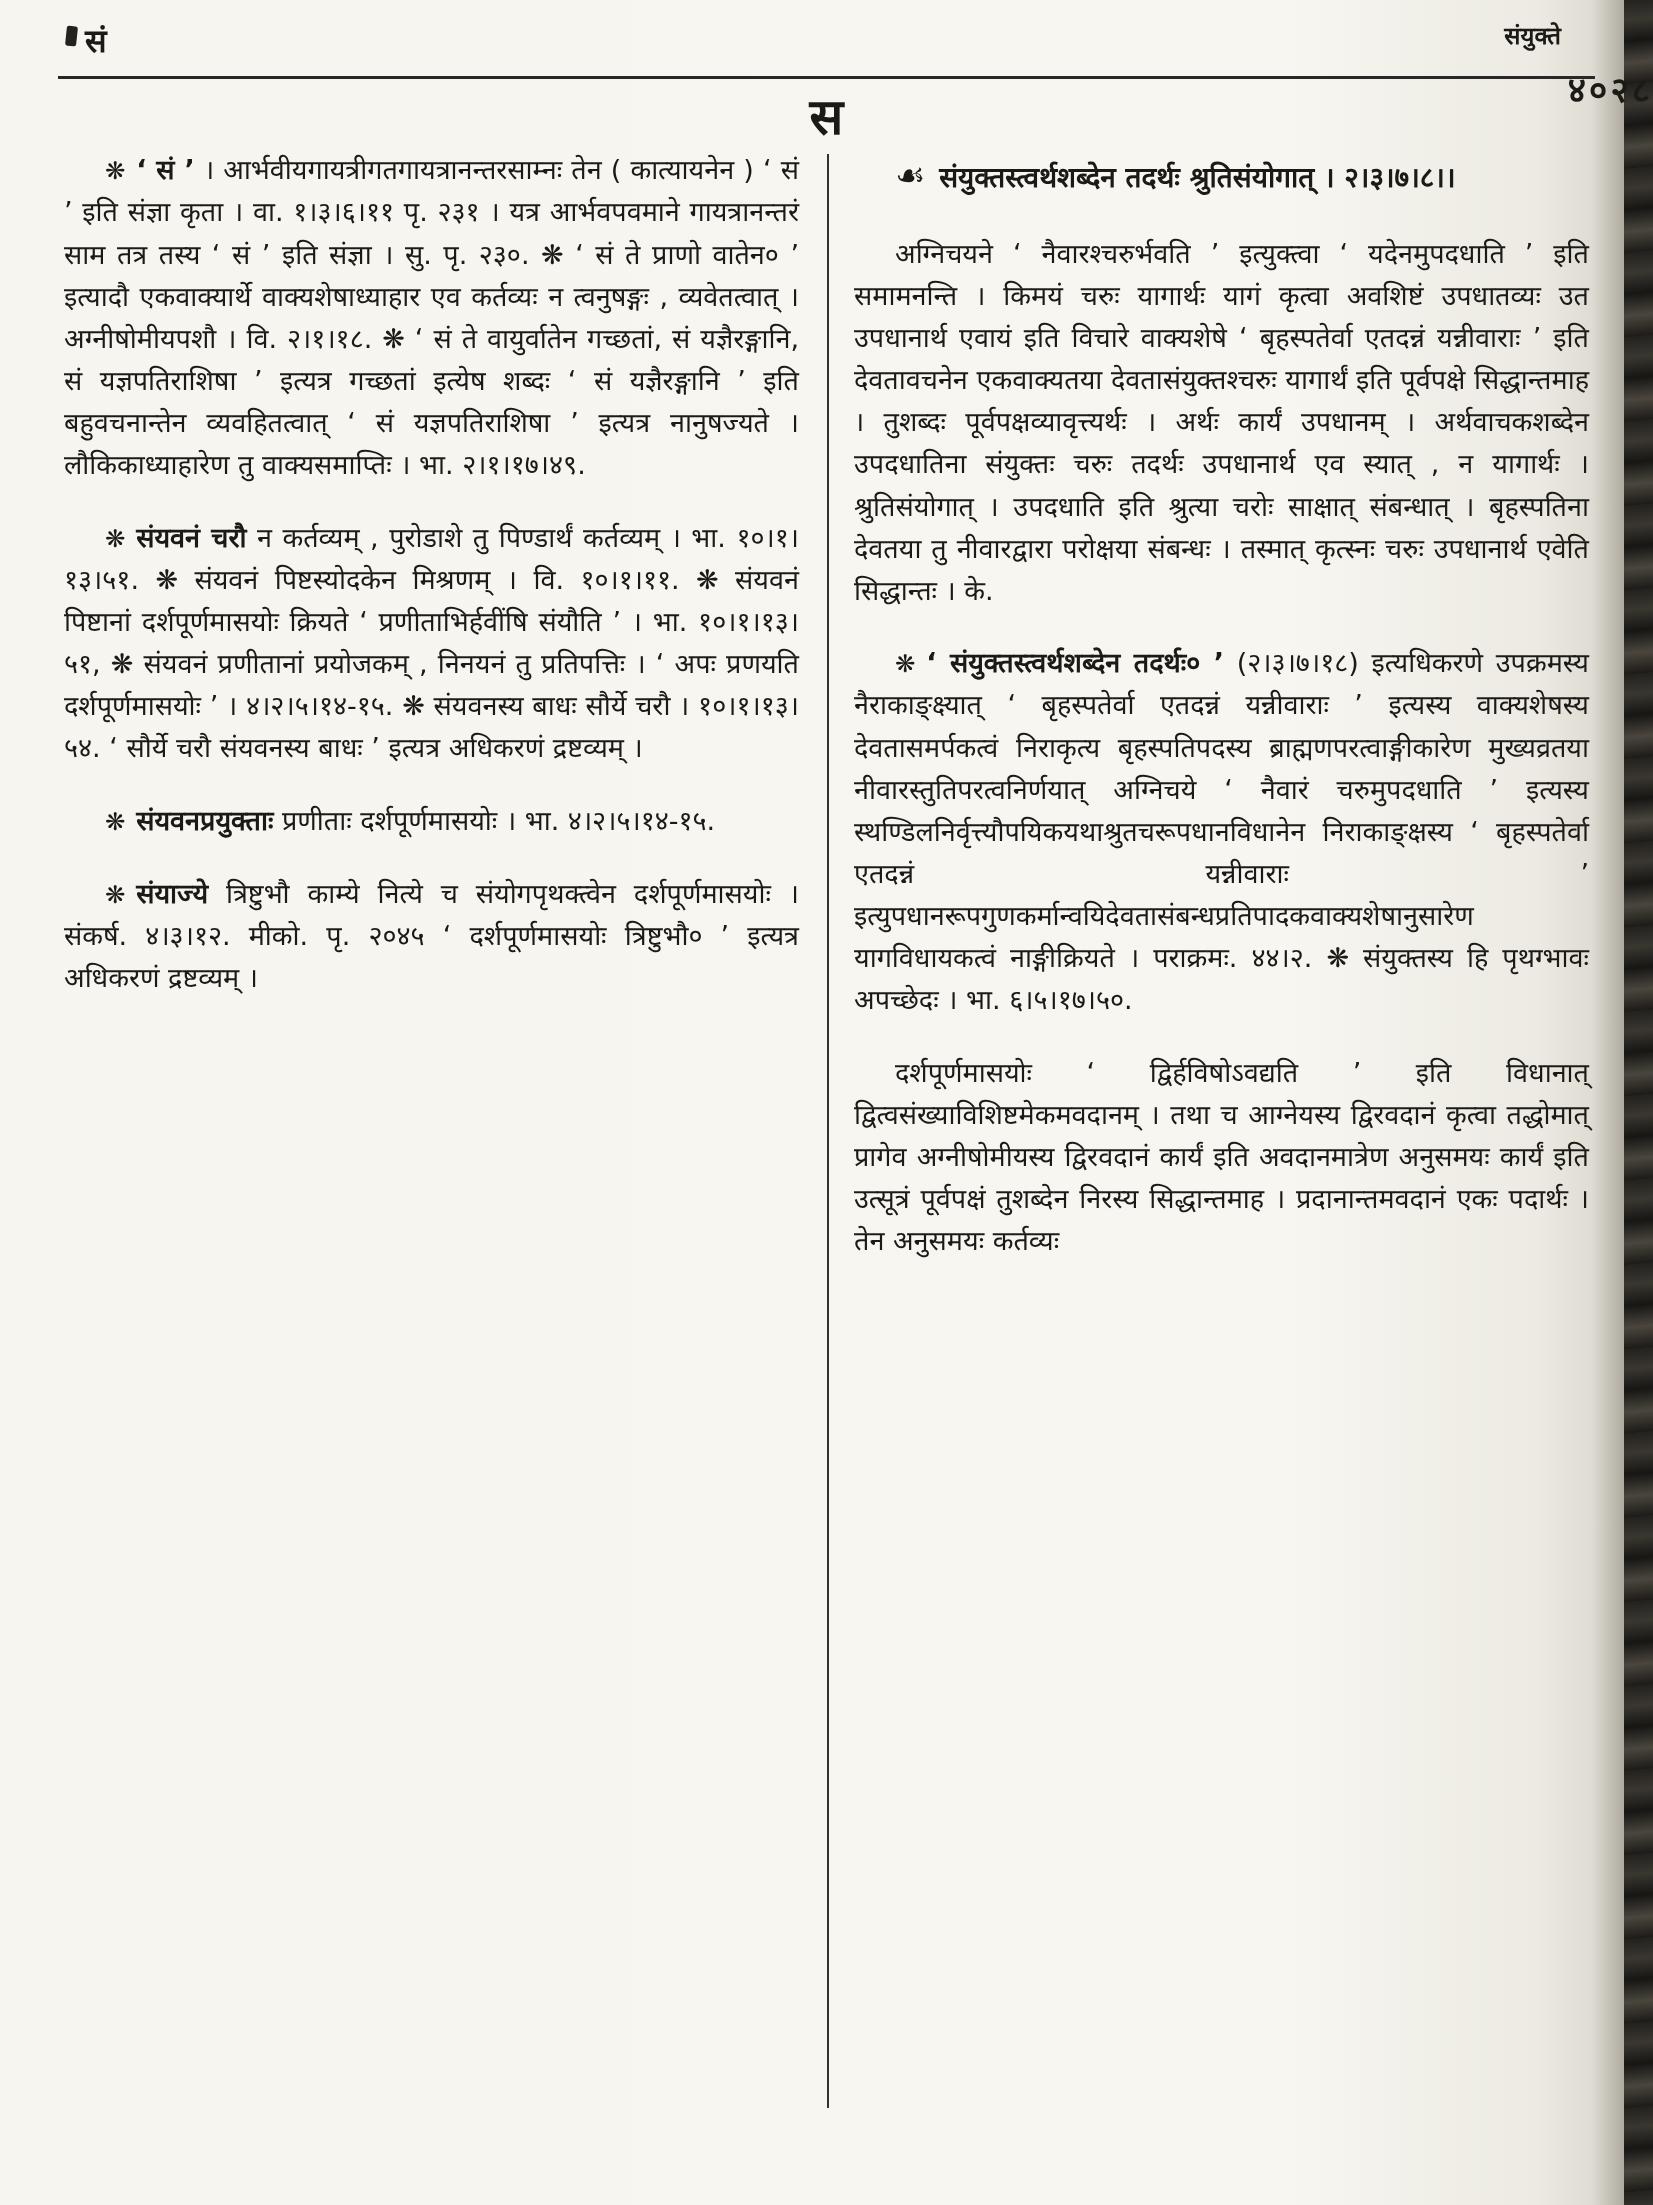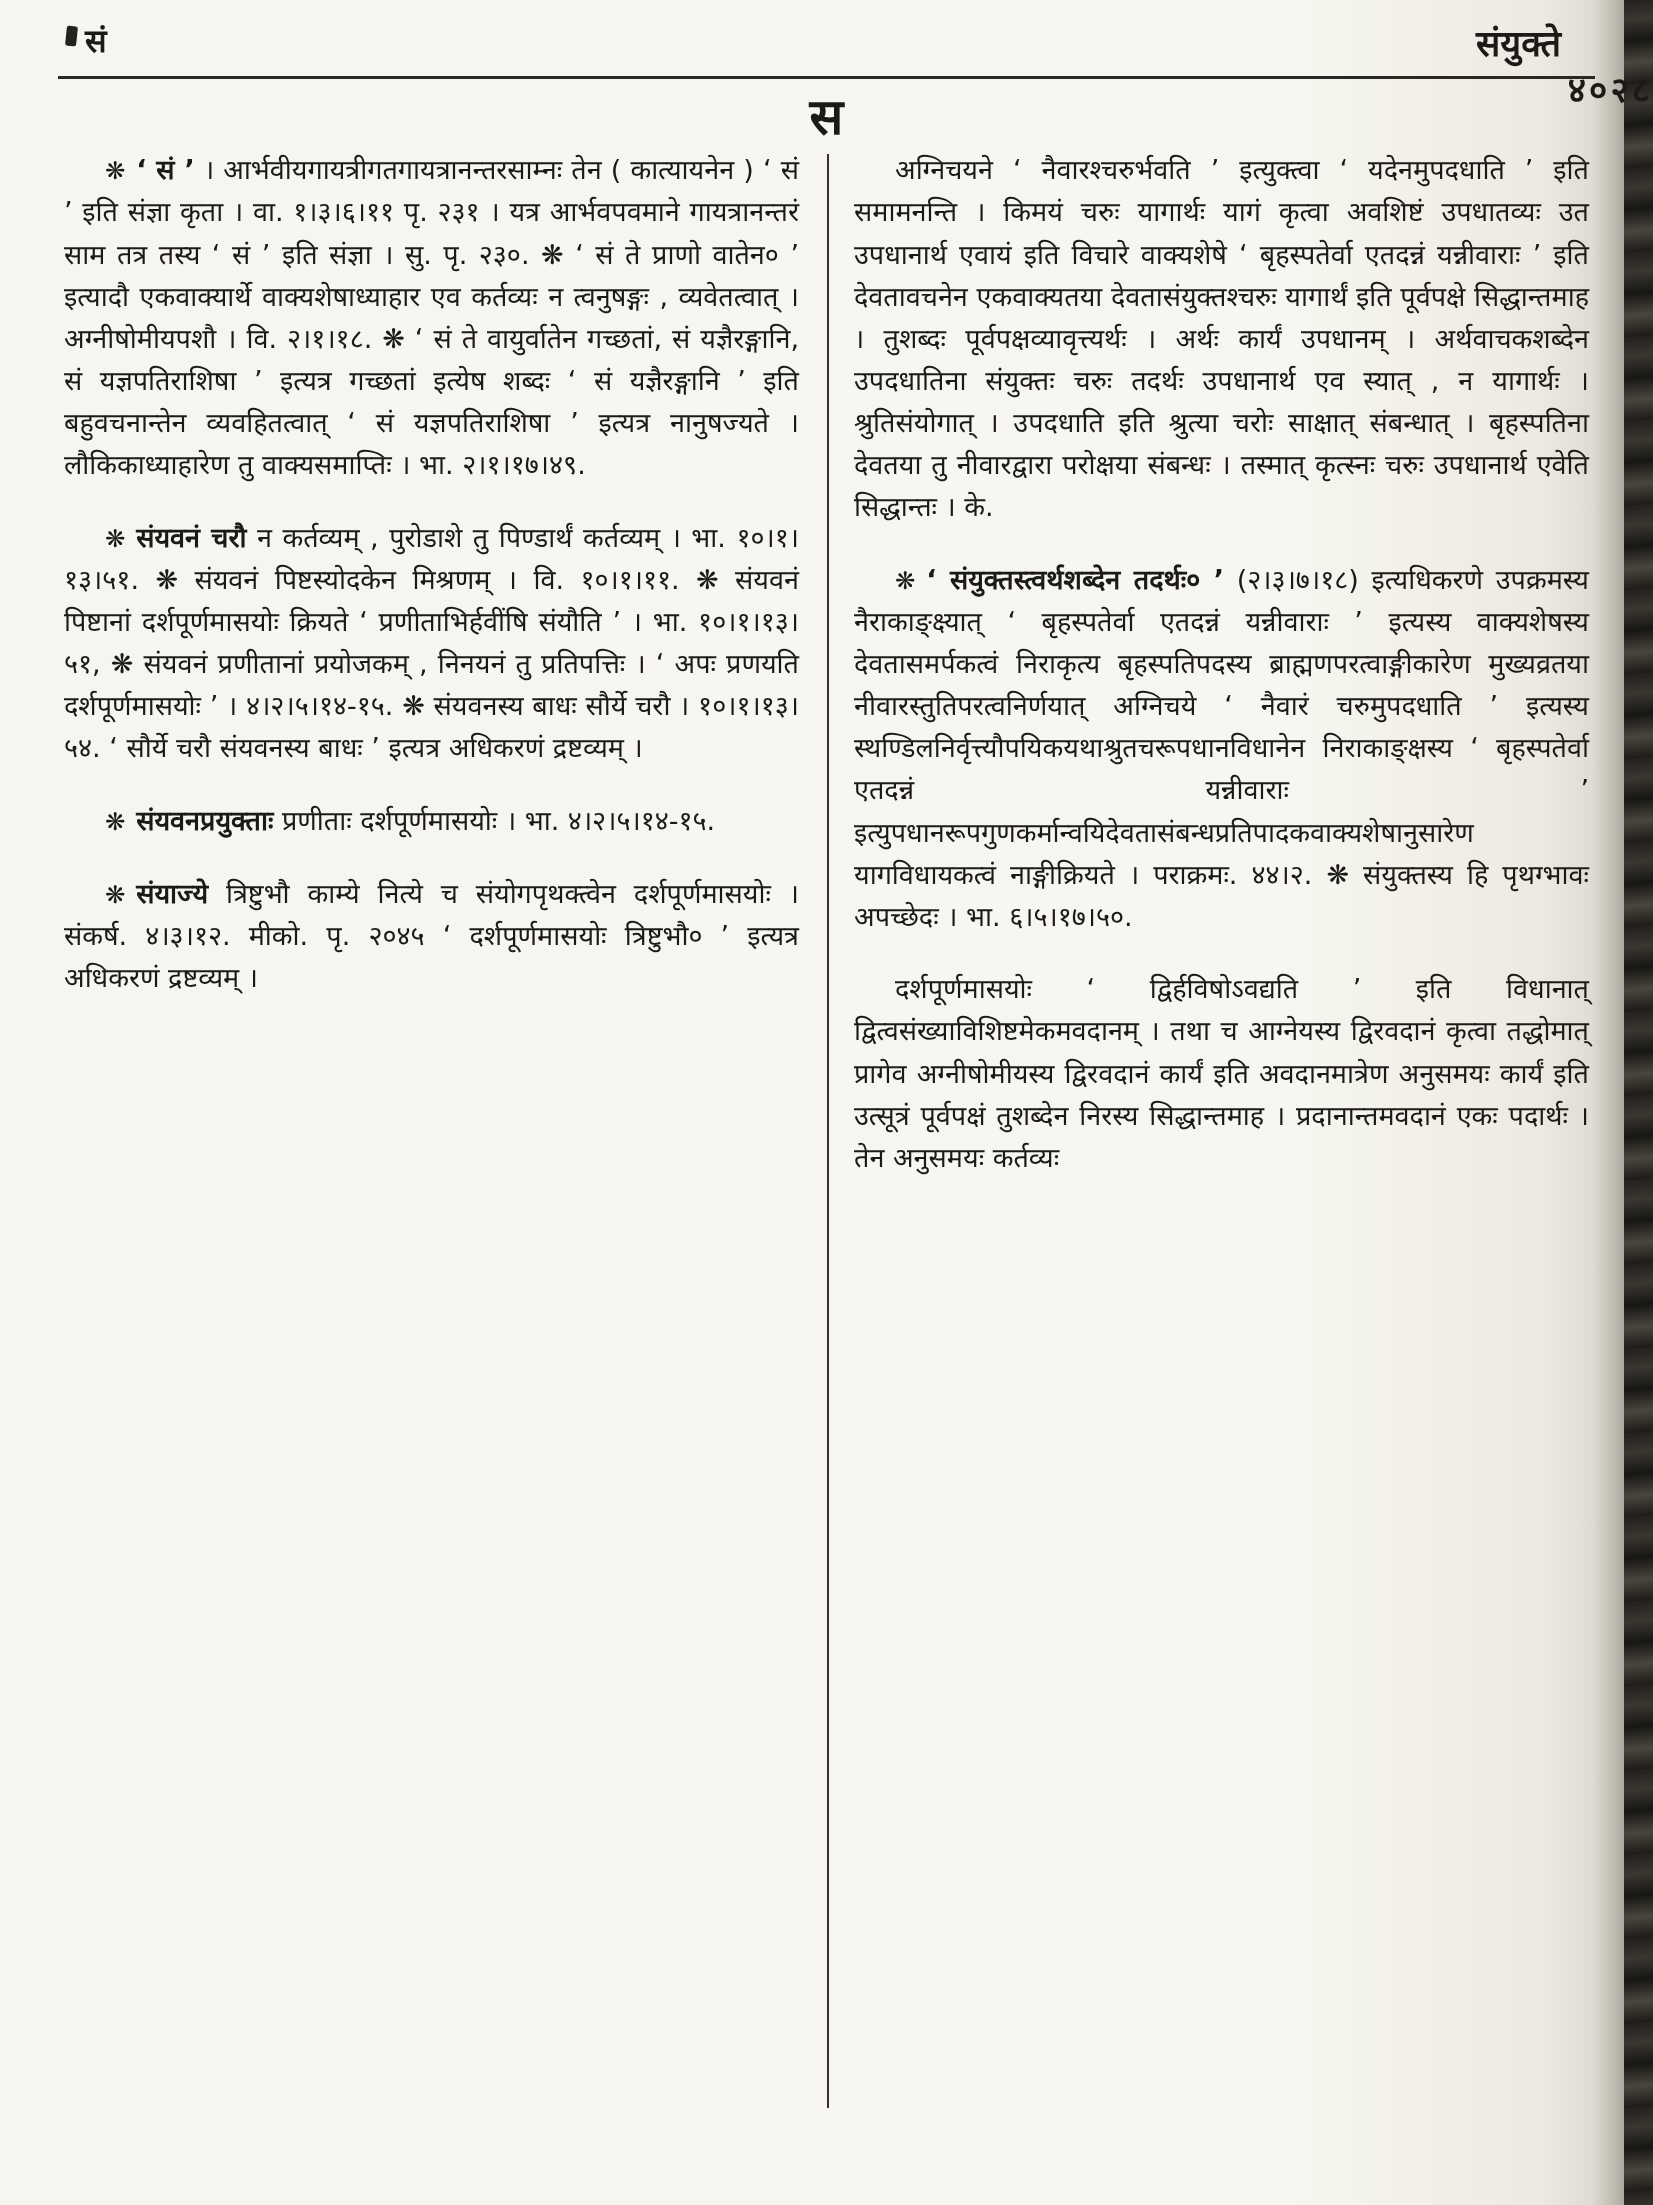--- a/index.html
+++ b/index.html
@@ -41,21 +41,21 @@
   .header .hdr-left {
     position: absolute; left: 85px; top: 18.3px;
     font-size: 32px; font-weight: bold;
   }
   .header .hdr-center {
     position: absolute; left: 10px; right: 0; top: 17px;
     text-align: right; font-size: 35px; font-weight: bold; letter-spacing: 3.1px; margin-top: 48px;
   }
   .header .hdr-right {
     position: absolute; right: 92px; top: 18.3px;
-    font-size: 36px; font-weight: bold;
+    font-size: 24px; font-weight: bold;
   }
   .rule {
     margin: 6.1px 58px 0 58px;
     border: 0; border-top: 3.1px solid #2a2824; height: 0;
   }
   .section-letter {
     text-align: center;
     font-size: 50px; font-weight: bold;
     margin: 10.7px 0 4.6px 0;
     line-height: 1.1;
@@ -126,20 +126,23 @@
       </p>
       <p class="para">
         <span class="marker">❋</span><b class="lead">संयवनप्रयुक्ताः</b><span> प्रणीताः दर्शपूर्णमासयोः । भा. ४।२।५।१४-१५.</span>
       </p>
       <p class="para">
         <span class="marker">❋</span><b class="lead">संयाज्ये</b><span> त्रिष्टुभौ काम्ये नित्ये च संयोगपृथक्त्वेन दर्शपूर्णमासयोः । संकर्ष. ४।३।१२. मीको. पृ. २०४५ ‘ दर्शपूर्णमासयोः त्रिष्टुभौ० ’ इत्यत्र अधिकरणं द्रष्टव्यम् ।</span>
       </p>
     </div>
 
     <div class="column">
+      <p class="para sutra">
+        <span class="marker">☙</span><b class="lead">संयुक्तस्त्वर्थशब्देन तदर्थः श्रुतिसंयोगात् ।</b><span> २।३।७।८।।</span>
+      </p>
       <p class="para commentary">
         <span>अग्निचयने ‘ नैवारश्चरुर्भवति ’ इत्युक्त्वा ‘ यदेनमुपदधाति ’ इति समामनन्ति । किमयं चरुः यागार्थः यागं कृत्वा अवशिष्टं उपधातव्यः उत उपधानार्थ एवायं इति विचारे वाक्यशेषे ‘ बृहस्पतेर्वा एतदन्नं यन्नीवाराः ’ इति देवतावचनेन एकवाक्यतया देवतासंयुक्तश्चरुः यागार्थं इति पूर्वपक्षे सिद्धान्तमाह । तुशब्दः पूर्वपक्षव्यावृत्त्यर्थः । अर्थः कार्यं उपधानम् । अर्थवाचकशब्देन उपदधातिना संयुक्तः चरुः तदर्थः उपधानार्थ एव स्यात् , न यागार्थः । श्रुतिसंयोगात् । उपदधाति इति श्रुत्या चरोः साक्षात् संबन्धात् । बृहस्पतिना देवतया तु नीवारद्वारा परोक्षया संबन्धः । तस्मात् कृत्स्नः चरुः उपधानार्थ एवेति सिद्धान्तः । के.</span>
       </p>
       <p class="para">
         <span class="marker">❋</span><b class="lead">‘ संयुक्तस्त्वर्थशब्देन तदर्थः० ’</b><span> (२।३।७।१८) इत्यधिकरणे उपक्रमस्य नैराकाङ्क्ष्यात् ‘ बृहस्पतेर्वा एतदन्नं यन्नीवाराः ’ इत्यस्य वाक्यशेषस्य देवतासमर्पकत्वं निराकृत्य बृहस्पतिपदस्य ब्राह्मणपरत्वाङ्गीकारेण मुख्यव्रतया नीवारस्तुतिपरत्वनिर्णयात् अग्निचये ‘ नैवारं चरुमुपदधाति ’ इत्यस्य स्थण्डिलनिर्वृत्त्यौपयिकयथाश्रुतचरूपधानविधानेन निराकाङ्क्षस्य ‘ बृहस्पतेर्वा एतदन्नं यन्नीवाराः ’ इत्युपधानरूपगुणकर्मान्वयिदेवतासंबन्धप्रतिपादकवाक्यशेषानुसारेण यागविधायकत्वं नाङ्गीक्रियते । पराक्रमः. ४४।२. ❋ संयुक्तस्य हि पृथग्भावः अपच्छेदः । भा. ६।५।१७।५०.</span>
       </p>
       <p class="para commentary">
         <span>दर्शपूर्णमासयोः ‘ द्विर्हविषोऽवद्यति ’ इति विधानात् द्वित्वसंख्याविशिष्टमेकमवदानम् । तथा च आग्नेयस्य द्विरवदानं कृत्वा तद्धोमात् प्रागेव अग्नीषोमीयस्य द्विरवदानं कार्यं इति अवदानमात्रेण अनुसमयः कार्यं इति उत्सूत्रं पूर्वपक्षं तुशब्देन निरस्य सिद्धान्तमाह । प्रदानान्तमवदानं एकः पदार्थः । तेन अनुसमयः कर्तव्यः</span>
       </p>
     </div>

